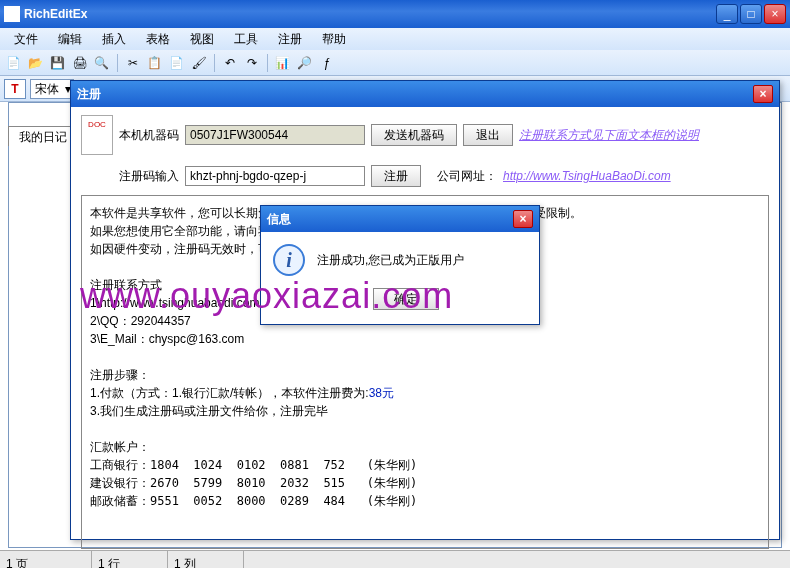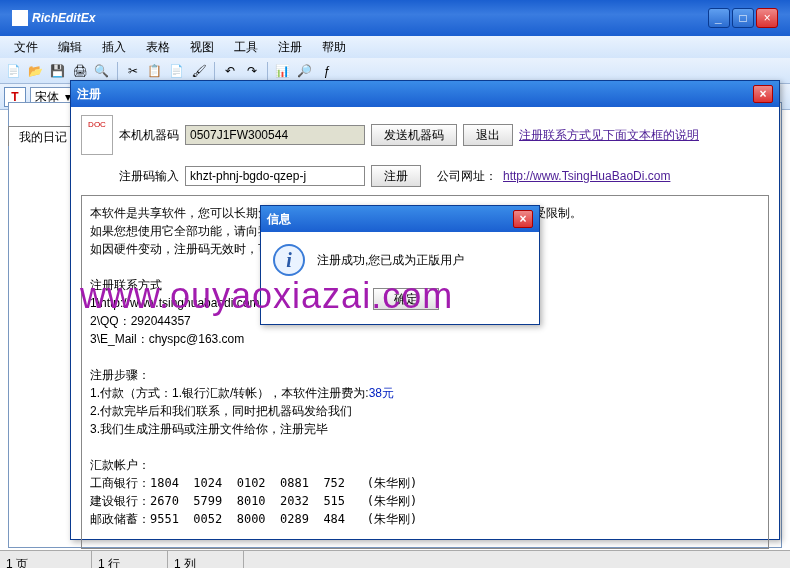--- a/index.html
+++ b/index.html
@@ -1,17 +1,17 @@
 <!DOCTYPE html>
 <html><head>
 <meta charset="utf-8">
 <style>
 * { box-sizing: border-box; margin: 0; padding: 0; font-family: "SimSun", "宋体", sans-serif; font-size: 12px; }
 body { background: #fff; width: 790px; height: 568px; position: relative; overflow: hidden; }
-.titlebar { height: 36px; background: linear-gradient(#1a5fd0, #3a7ce0 40%, #1a5fd0); display: flex; align-items: center; padding: 0 12px; color: #fff; font-style: italic; }
+.titlebar { height: 28px; background: linear-gradient(#1a5fd0, #3a7ce0 40%, #1a5fd0); display: flex; align-items: center; padding: 0 4px; color: #fff; }
 .titlebar .icon { width: 16px; height: 16px; background: #fff; margin-right: 4px; }
 .titlebar .title { flex: 1; font-weight: bold; }
 .titlebar .btns { display: flex; gap: 2px; }
 .titlebar .btn { width: 22px; height: 20px; background: linear-gradient(#5f9ff0, #2b6cd0); border: 1px solid #0a3a90; color: #fff; text-align: center; line-height: 18px; border-radius: 3px; }
 .titlebar .btn.close { background: linear-gradient(#e88, #d33); border-color: #a00; }
 .menubar { height: 22px; background: linear-gradient(#eaf3fe, #d3e5fb); display: flex; padding: 0 6px; align-items: center; gap: 4px; }
 .menubar span { padding: 2px 8px; }
 .toolbar { height: 26px; background: linear-gradient(#e9f2fd, #d3e5fb); display: flex; align-items: center; padding: 0 4px; gap: 2px; border-bottom: 1px solid #a0b8d8; }
 .toolbar .tb { width: 20px; height: 20px; display: inline-flex; align-items: center; justify-content: center; }
 .toolbar .sep { width: 1px; height: 18px; background: #a0b8d8; margin: 0 3px; }
@@ -26,21 +26,21 @@
 .dlg-title { height: 26px; background: linear-gradient(#3a8ce8, #1a5fd0); color: #fff; display: flex; align-items: center; padding: 0 6px; font-weight: bold; }
 .dlg-title .x { margin-left: auto; width: 20px; height: 18px; background: linear-gradient(#e88, #d33); border: 1px solid #a00; text-align: center; line-height: 16px; border-radius: 2px; }
 .reg-dialog { top: 80px; left: 70px; width: 710px; height: 460px; }
 .reg-top { padding: 8px 10px; display: flex; align-items: center; gap: 6px; flex-wrap: wrap; }
 .reg-top .docicn { width: 32px; height: 40px; border: 1px solid #aaa; background: #fff; text-align: center; font-size: 8px; color: #c00; padding-top: 4px; }
 .reg-top label { white-space: nowrap; }
 .reg-top input[type=text] { height: 20px; border: 1px solid #888; padding: 0 4px; }
 .reg-top input.mcode { width: 180px; background: #e0e0d0; }
 .reg-top input.rcode { width: 180px; }
 .reg-top button { height: 22px; border: 1px solid #888; background: linear-gradient(#fefefe, #e0e0e0); padding: 0 12px; }
-.reg-top a { color: #4c1d95; text-decoration: underline; }
+.reg-top a { color: #8b5cf6; text-decoration: underline; font-style: italic; }
 .reg-body { margin: 0 10px 10px; border: 1px solid #888; height: 354px; padding: 8px; line-height: 18px; overflow: hidden; position: relative; }
 .reg-body .blue { color: #0020c0; }
 .msg-dialog { top: 205px; left: 260px; width: 280px; height: 120px; z-index: 5; }
 .msg-body { padding: 12px; display: flex; align-items: center; gap: 12px; }
 .msg-body .iicn { width: 32px; height: 32px; border-radius: 50%; background: #eaf3ff; border: 2px solid #3a7cd8; color: #2a5aa8; font-size: 20px; font-weight: bold; text-align: center; line-height: 28px; font-style: italic; font-family: Georgia, serif; }
 .msg-foot { text-align: center; padding-bottom: 8px; margin-left: 12px; }
 .msg-foot button { height: 22px; border: 1px solid #888; background: linear-gradient(#fefefe, #e0e0e0); padding: 0 20px; }
 .watermark { position: absolute; top: 275px; left: 80px; right: 10px; font-size: 36px; color: #a21caf; font-family: Arial, sans-serif; z-index: 10; pointer-events: none; letter-spacing: 1px; }
 .statusbar { position: absolute; bottom: 0; left: 0; right: 0; height: 18px; background: #eaeaea; border-top: 1px solid #aaa; display: flex; font-size: 11px; }
 .statusbar div { border-right: 1px solid #aaa; padding: 4px 6px; line-height: 18px; }
@@ -128,21 +128,20 @@
     <div>如果您想使用它全部功能，请向我们注册。</div>
     <div>如因硬件变动，注册码无效时，可免</div>
     <br>
     <div>注册联系方式</div>
     <div>1\http://www.tsinghuabaodi.com/</div>
     <div>2\QQ：292044357</div>
     <div>3\E_Mail：chyspc@163.com</div>
     <br>
     <div>注册步骤：</div>
     <div><span>1.付款（方式：1.银行汇款/转帐），本软件注册费为:</span><span class="blue">38元</span></div>
-    <div>2.付款完毕后和我们联系，同时把机器码发给我们</div>
     <div>3.我们生成注册码或注册文件给你，注册完毕</div>
     <br>
     <div>汇款帐户：</div>
     <pre class="acct">工商银行：1804  1024  0102  0881  752   (朱华刚)
 建设银行：2670  5799  8010  2032  515   (朱华刚)
 邮政储蓄：9551  0052  8000  0289  484   (朱华刚)</pre>
   </div>
 </div>
 
 <div class="dialog msg-dialog">

